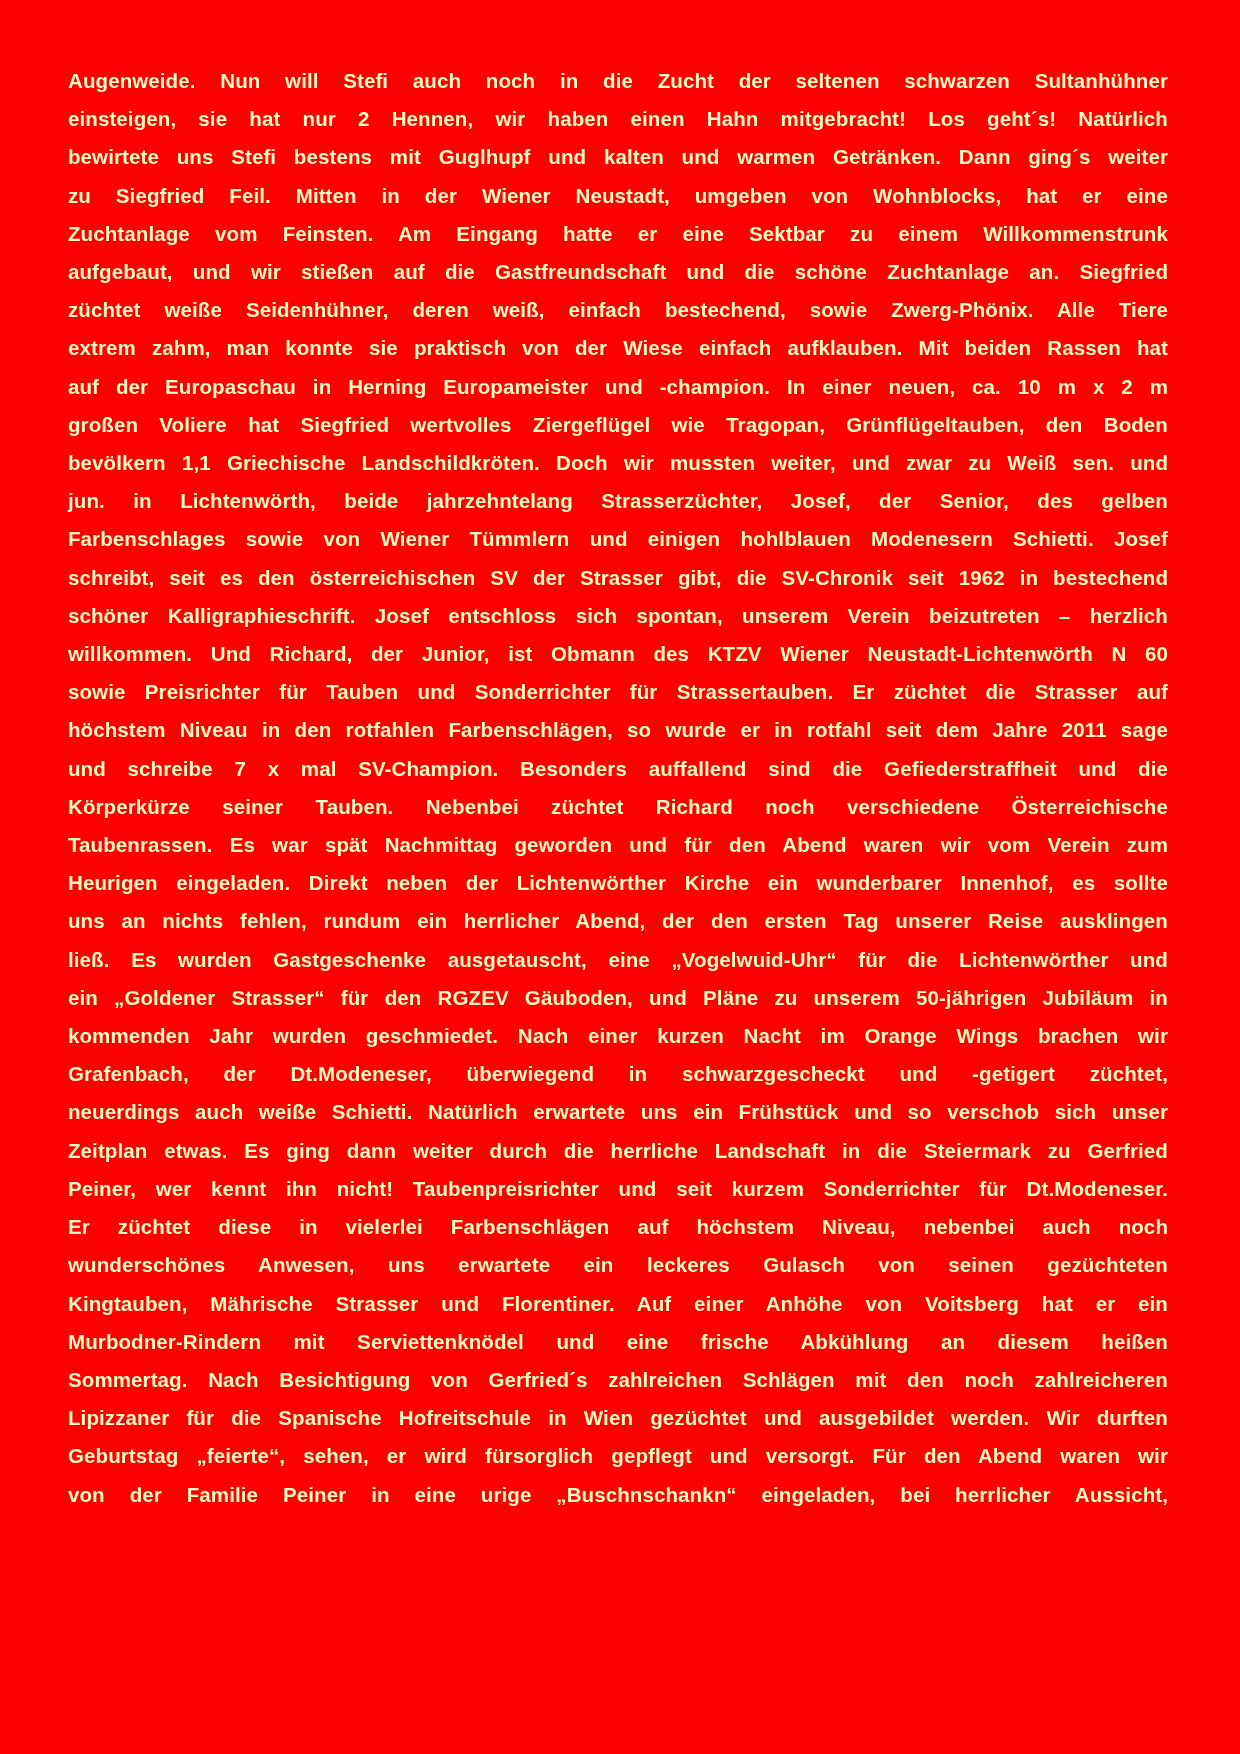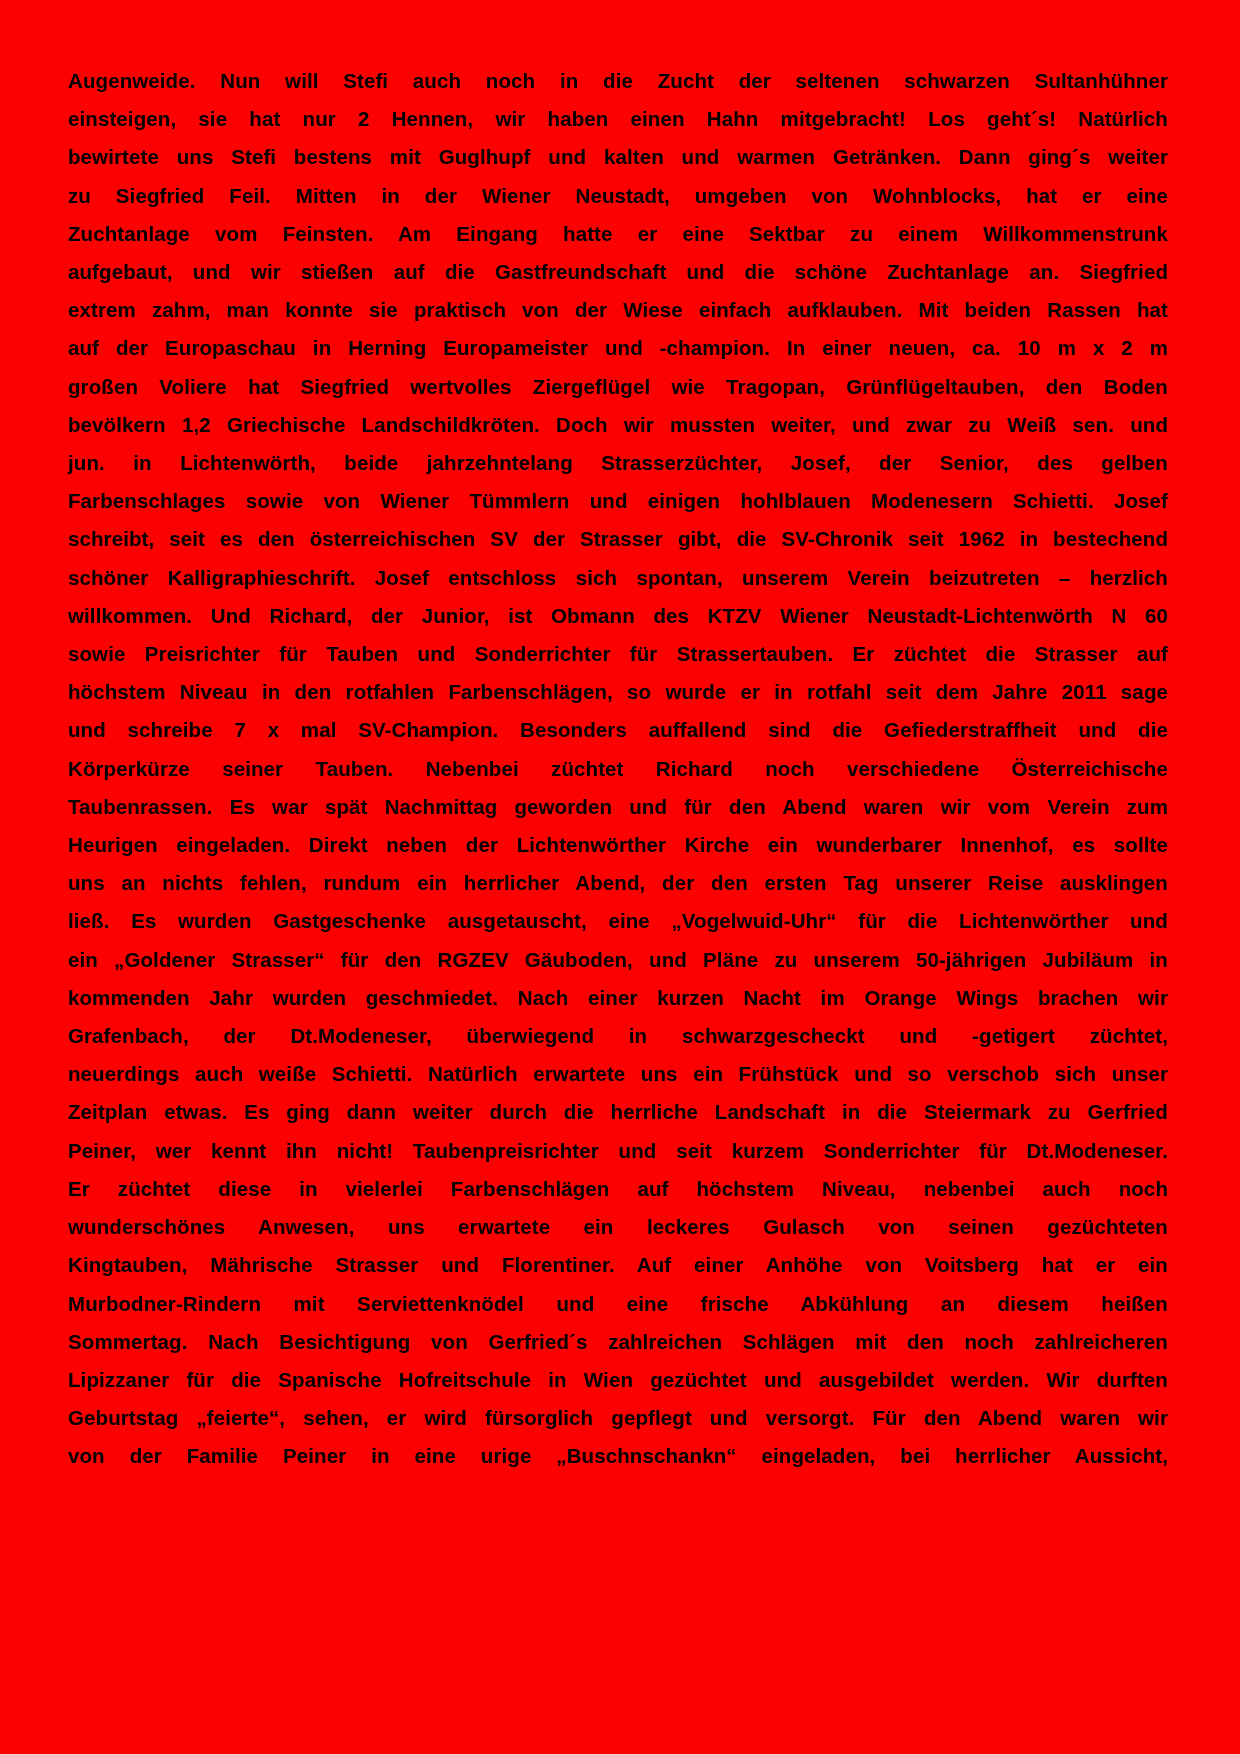--- a/index.html
+++ b/index.html
@@ -32,31 +32,32 @@
     text-align: justify;
     text-align-last: justify;
     white-space: normal;
     word-spacing: 1px;
   }
 </style>
 </head>
 <body style="background-color: rgb(251, 1, 1);">
 
 <div class="page">
-  <div class="text-block" style="color: #000000;">
+  <div class="text-block" style="color: #fef9c3;">
       <div class="line">Augenweide. Nun will  Stefi auch noch in die Zucht der seltenen schwarzen Sultanhühner</div>
       <div class="line">einsteigen, sie hat nur 2 Hennen, wir haben einen Hahn mitgebracht! Los geht´s! Natürlich</div>
       <div class="line">bewirtete uns Stefi bestens mit Guglhupf und kalten und warmen Getränken. Dann ging´s weiter</div>
       <div class="line">zu Siegfried Feil. Mitten in der Wiener Neustadt, umgeben von Wohnblocks, hat er eine</div>
       <div class="line">Zuchtanlage vom Feinsten. Am Eingang hatte er eine Sektbar zu einem Willkommenstrunk</div>
       <div class="line">aufgebaut, und wir stießen auf die Gastfreundschaft und die schöne Zuchtanlage an. Siegfried</div>
+      <div class="line">züchtet weiße Seidenhühner, deren weiß, einfach bestechend, sowie Zwerg-Phönix. Alle Tiere</div>
       <div class="line">extrem zahm, man konnte sie praktisch von der Wiese einfach aufklauben. Mit beiden Rassen hat</div>
       <div class="line">auf der Europaschau in Herning Europameister und -champion. In einer neuen, ca. 10 m x 2 m</div>
       <div class="line">großen Voliere hat Siegfried wertvolles Ziergeflügel wie Tragopan, Grünflügeltauben, den Boden</div>
-      <div class="line">bevölkern 1,2 Griechische Landschildkröten. Doch wir mussten weiter, und zwar zu Weiß sen. und</div>
+      <div class="line">bevölkern 1,1 Griechische Landschildkröten. Doch wir mussten weiter, und zwar zu Weiß sen. und</div>
       <div class="line">jun. in Lichtenwörth, beide jahrzehntelang Strasserzüchter, Josef, der Senior, des gelben</div>
       <div class="line">Farbenschlages sowie von Wiener Tümmlern und einigen hohlblauen Modenesern Schietti. Josef</div>
       <div class="line">schreibt, seit es den österreichischen SV der Strasser gibt, die SV-Chronik seit 1962 in bestechend</div>
       <div class="line">schöner Kalligraphieschrift. Josef entschloss sich spontan, unserem Verein beizutreten – herzlich</div>
       <div class="line">willkommen. Und Richard, der Junior, ist Obmann des KTZV Wiener Neustadt-Lichtenwörth N 60</div>
       <div class="line">sowie Preisrichter für Tauben und Sonderrichter für Strassertauben. Er züchtet die Strasser auf</div>
       <div class="line">höchstem Niveau in den rotfahlen Farbenschlägen, so wurde er in rotfahl seit dem Jahre 2011 sage</div>
       <div class="line">und schreibe 7 x mal SV-Champion. Besonders auffallend sind die Gefiederstraffheit und die</div>
       <div class="line">Körperkürze seiner Tauben. Nebenbei züchtet Richard noch verschiedene Österreichische</div>
       <div class="line">Taubenrassen. Es war spät Nachmittag geworden und für den Abend waren wir vom Verein zum</div>

